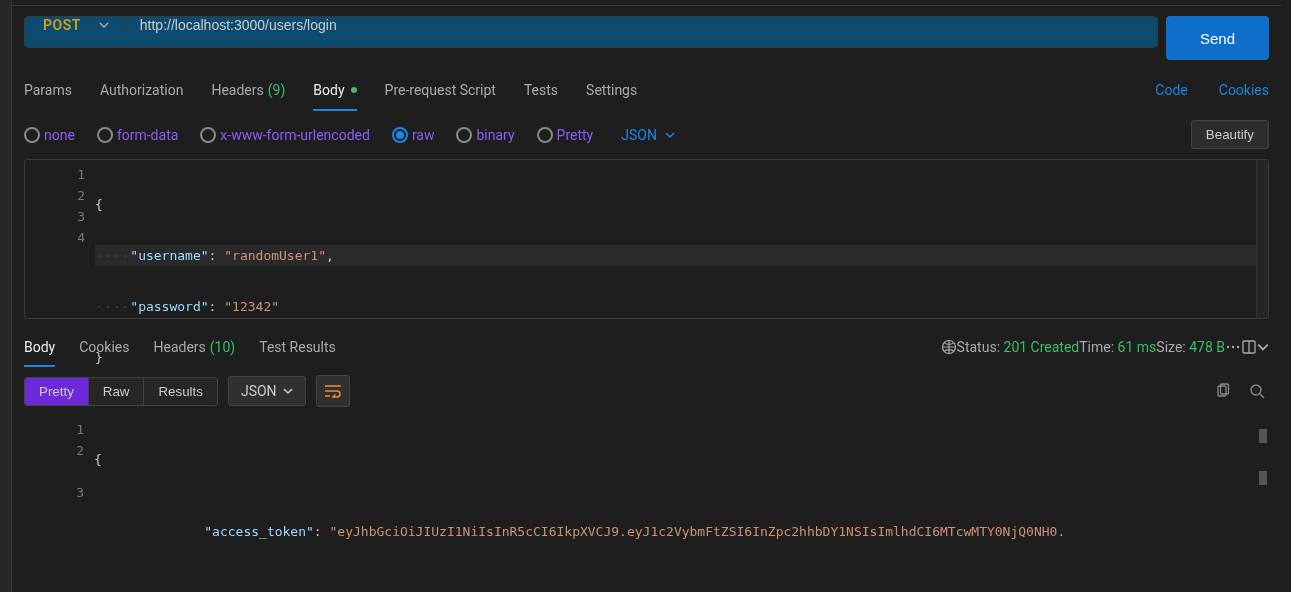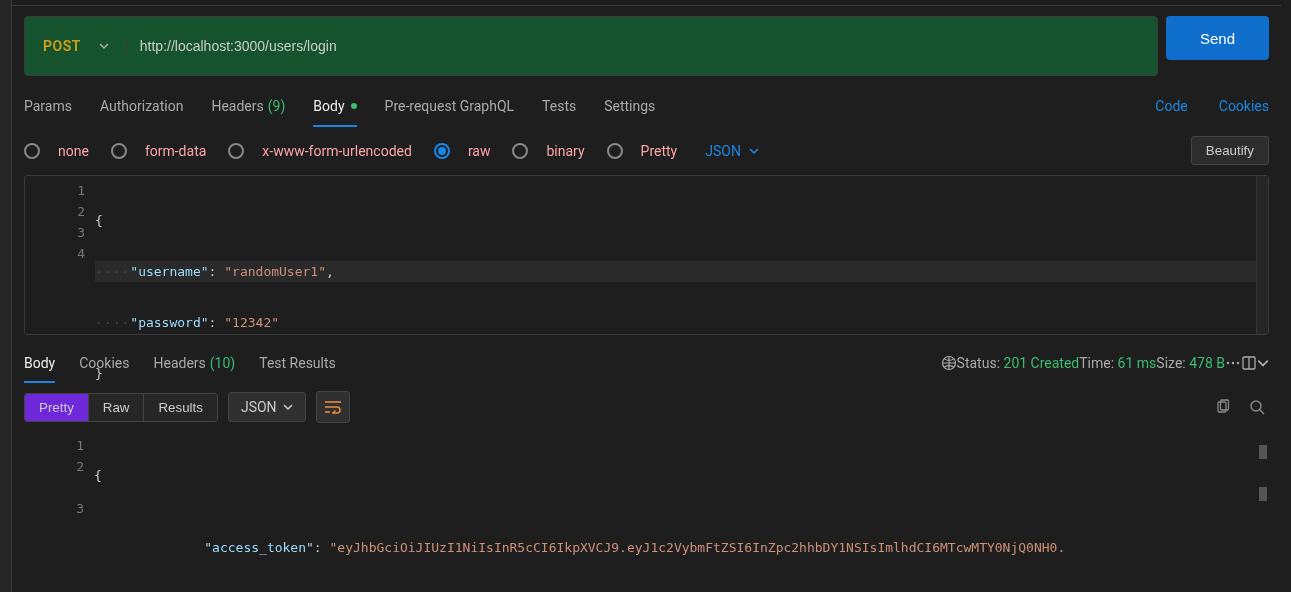--- a/index.html
+++ b/index.html
@@ -33,25 +33,25 @@
   }
   .req-row {
     display: flex;
     align-items: stretch;
     gap: 8px;
     padding: 10px 12px 10px 12px;
   }
   .url-box {
     flex: 1;
     display: flex;
-    align-items: center;
+    align-items: flex-start;
     border: 1px solid #3a3a3a;
     border-radius: 4px;
-    background: #14532d;
-    height: 60px;
+    background: #0c4a6e;
+    height: 32px;
   }
   .method-select {
     display: flex;
     align-items: center;
     gap: 18px;
     padding: 0 18px;
     border-right: 1px solid #3a3a3a;
     cursor: pointer;
   }
   .method-label {
@@ -122,23 +122,23 @@
   .tabs-spacer { flex:1; }
   .link-blue { color:#1a87e6; cursor:pointer; }
   .tabs-right { display:flex; gap:31px; }
   .body-types {
     display:flex;
     align-items:center;
     padding: 10px 12px;
     gap: 22px;
   }
   .radio-opt {
-    display:flex; align-items:center; gap:18px;
+    display:flex; align-items:center; gap:4px;
     cursor:pointer;
-    color:#fca5a5;
+    color:#8b5cf6;
   }
   .radio {
     width:16px; height:16px; border-radius:50%;
     border:2px solid #888;
     display:inline-block;
     position:relative;
   }
   .radio.selected {
     border-color:#1a87e6;
   }
@@ -332,21 +332,21 @@
         </div>
       <div class="tab">
         <span>Headers</span>
         <span class="count">(9)</span>
       </div>
       <div class="tab active">
         <span>Body</span>
         <span class="dot"></span>
       </div>
       <div class="tab">
-          <span>Pre-request GraphQL</span>
+          <span>Pre-request Script</span>
         </div>
       <div class="tab">
           <span>Tests</span>
         </div>
       <div class="tab">
           <span>Settings</span>
         </div>
       <div class="tabs-spacer"></div>
       <div class="tabs-right">
         <span class="link-blue">Code</span>

